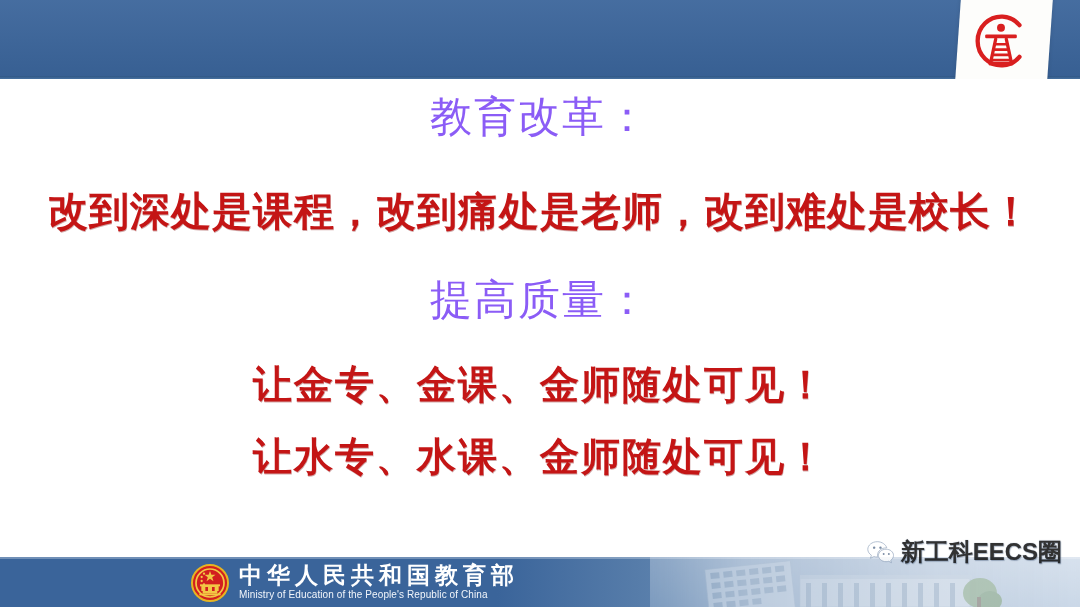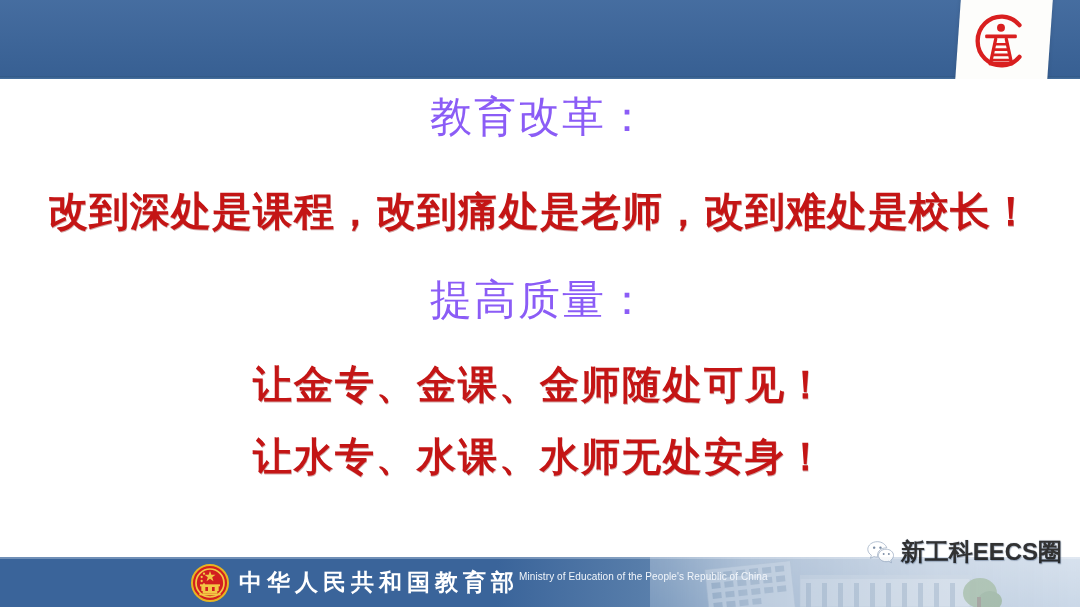--- a/index.html
+++ b/index.html
@@ -146,21 +146,21 @@
   .moe-block {
     position: absolute;
     left: 190px;
     top: 1px;
     height: 49px;
     display: flex;
     align-items: center;
     gap: 9px;
   }
   .moe-emblem { width: 40px; height: 40px; }
-  .moe-text { display: flex; flex-direction: row; justify-content: center; }
+  .moe-text { display: flex; flex-direction: column; justify-content: center; }
   .moe-cn {
     color: #ffffff;
     font-size: 23px;
     font-weight: bold;
     letter-spacing: 5px;
     line-height: 1.08;
     white-space: nowrap;
   }
   .moe-en {
     color: #f2f6fb;
@@ -223,21 +223,21 @@
   <div class="body-area"></div>
 
   <div class="heading heading-1">教育改革：</div>
 
   <div class="redline redline-main">改到深处是课程，改到痛处是老师，改到难处是校长！</div>
 
   <div class="heading heading-2">提高质量：</div>
 
   <div class="redline redline-a">让金专、金课、金师随处可见！</div>
 
-  <div class="redline redline-b">让水专、水课、水师无处安身！</div>
+  <div class="redline redline-b">让水专、水课、金师随处可见！</div>
 
   <div class="footer">
     <div class="footer-top-edge"></div>
 
     <svg class="footer-building" viewBox="0 0 430 50" preserveAspectRatio="none">
       <defs>
         <linearGradient id="skyg" x1="0" y1="0" x2="0" y2="1">
           <stop offset="0%" stop-color="#e8eef6"></stop>
           <stop offset="100%" stop-color="#c2d2e4"></stop>
         </linearGradient>

